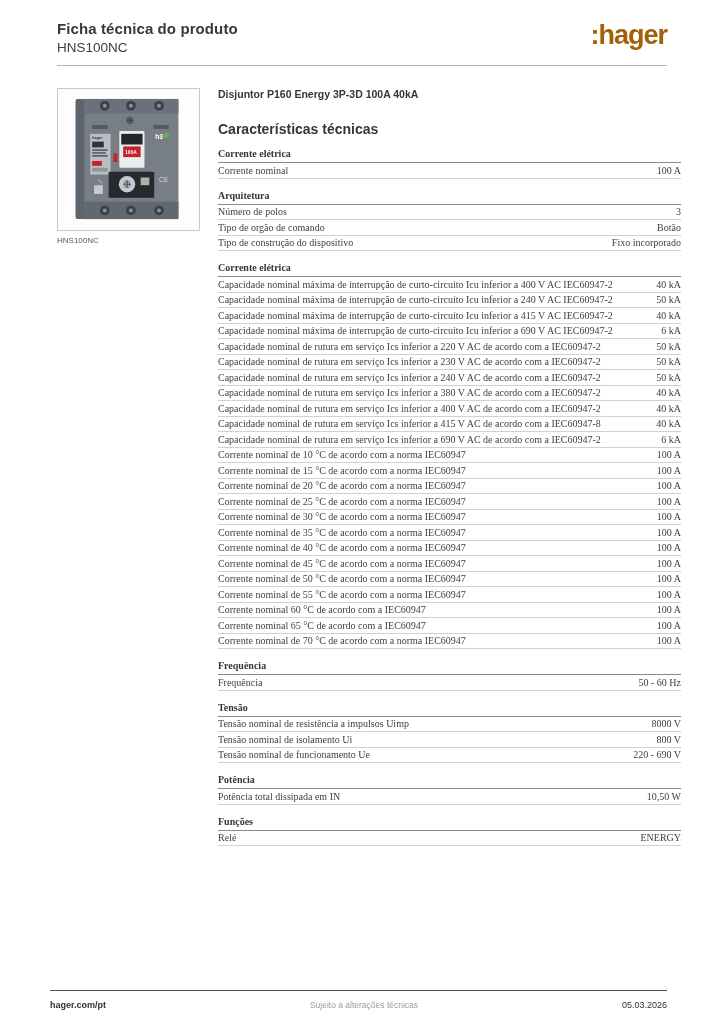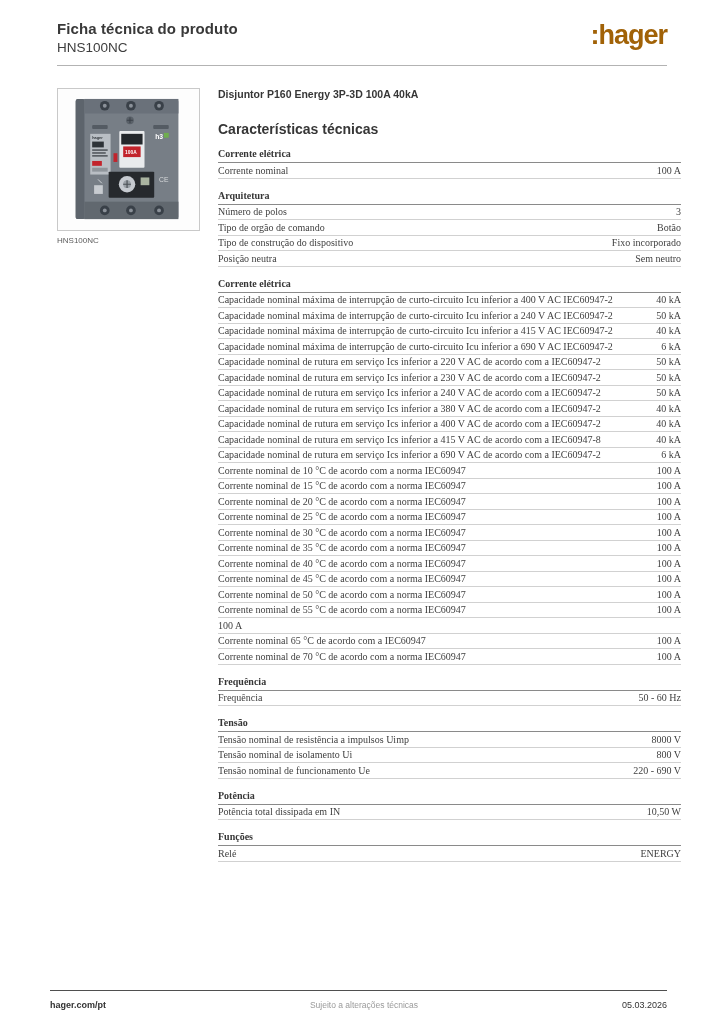--- a/index.html
+++ b/index.html
@@ -170,24 +170,20 @@
   <div class="row">
     <div class="label">Tipo de orgão de comando</div>
     <div class="value">Botão</div>
   </div>
 
   <div class="row">
     <div class="label">Tipo de construção do dispositivo</div>
     <div class="value">Fixo incorporado</div>
   </div>
 
-  <div class="row">
-    <div class="label">Posição neutra</div>
-    <div class="value">Sem neutro</div>
-  </div>
 </div>
   </div>
 
   <div class="section">
     <div class="section-title">Corrente elétrica</div>
     <div class="rows">
   <div class="row">
     <div class="label">Capacidade nominal máxima de interrupção de curto-circuito Icu inferior a 400 V AC IEC60947-2</div>
     <div class="value">40 kA</div>
   </div>
@@ -286,20 +282,21 @@
     <div class="label">Corrente nominal de 50 °C de acordo com a norma IEC60947</div>
     <div class="value">100 A</div>
   </div>
 
   <div class="row">
     <div class="label">Corrente nominal de 55 °C de acordo com a norma IEC60947</div>
     <div class="value">100 A</div>
   </div>
 
   <div class="row">
+    <div class="label">Corrente nominal 60 °C de acordo com a IEC60947</div>
     <div class="value">100 A</div>
   </div>
 
   <div class="row">
     <div class="label">Corrente nominal 65 °C de acordo com a IEC60947</div>
     <div class="value">100 A</div>
   </div>
 
   <div class="row">
     <div class="label">Corrente nominal de 70 °C de acordo com a norma IEC60947</div>

